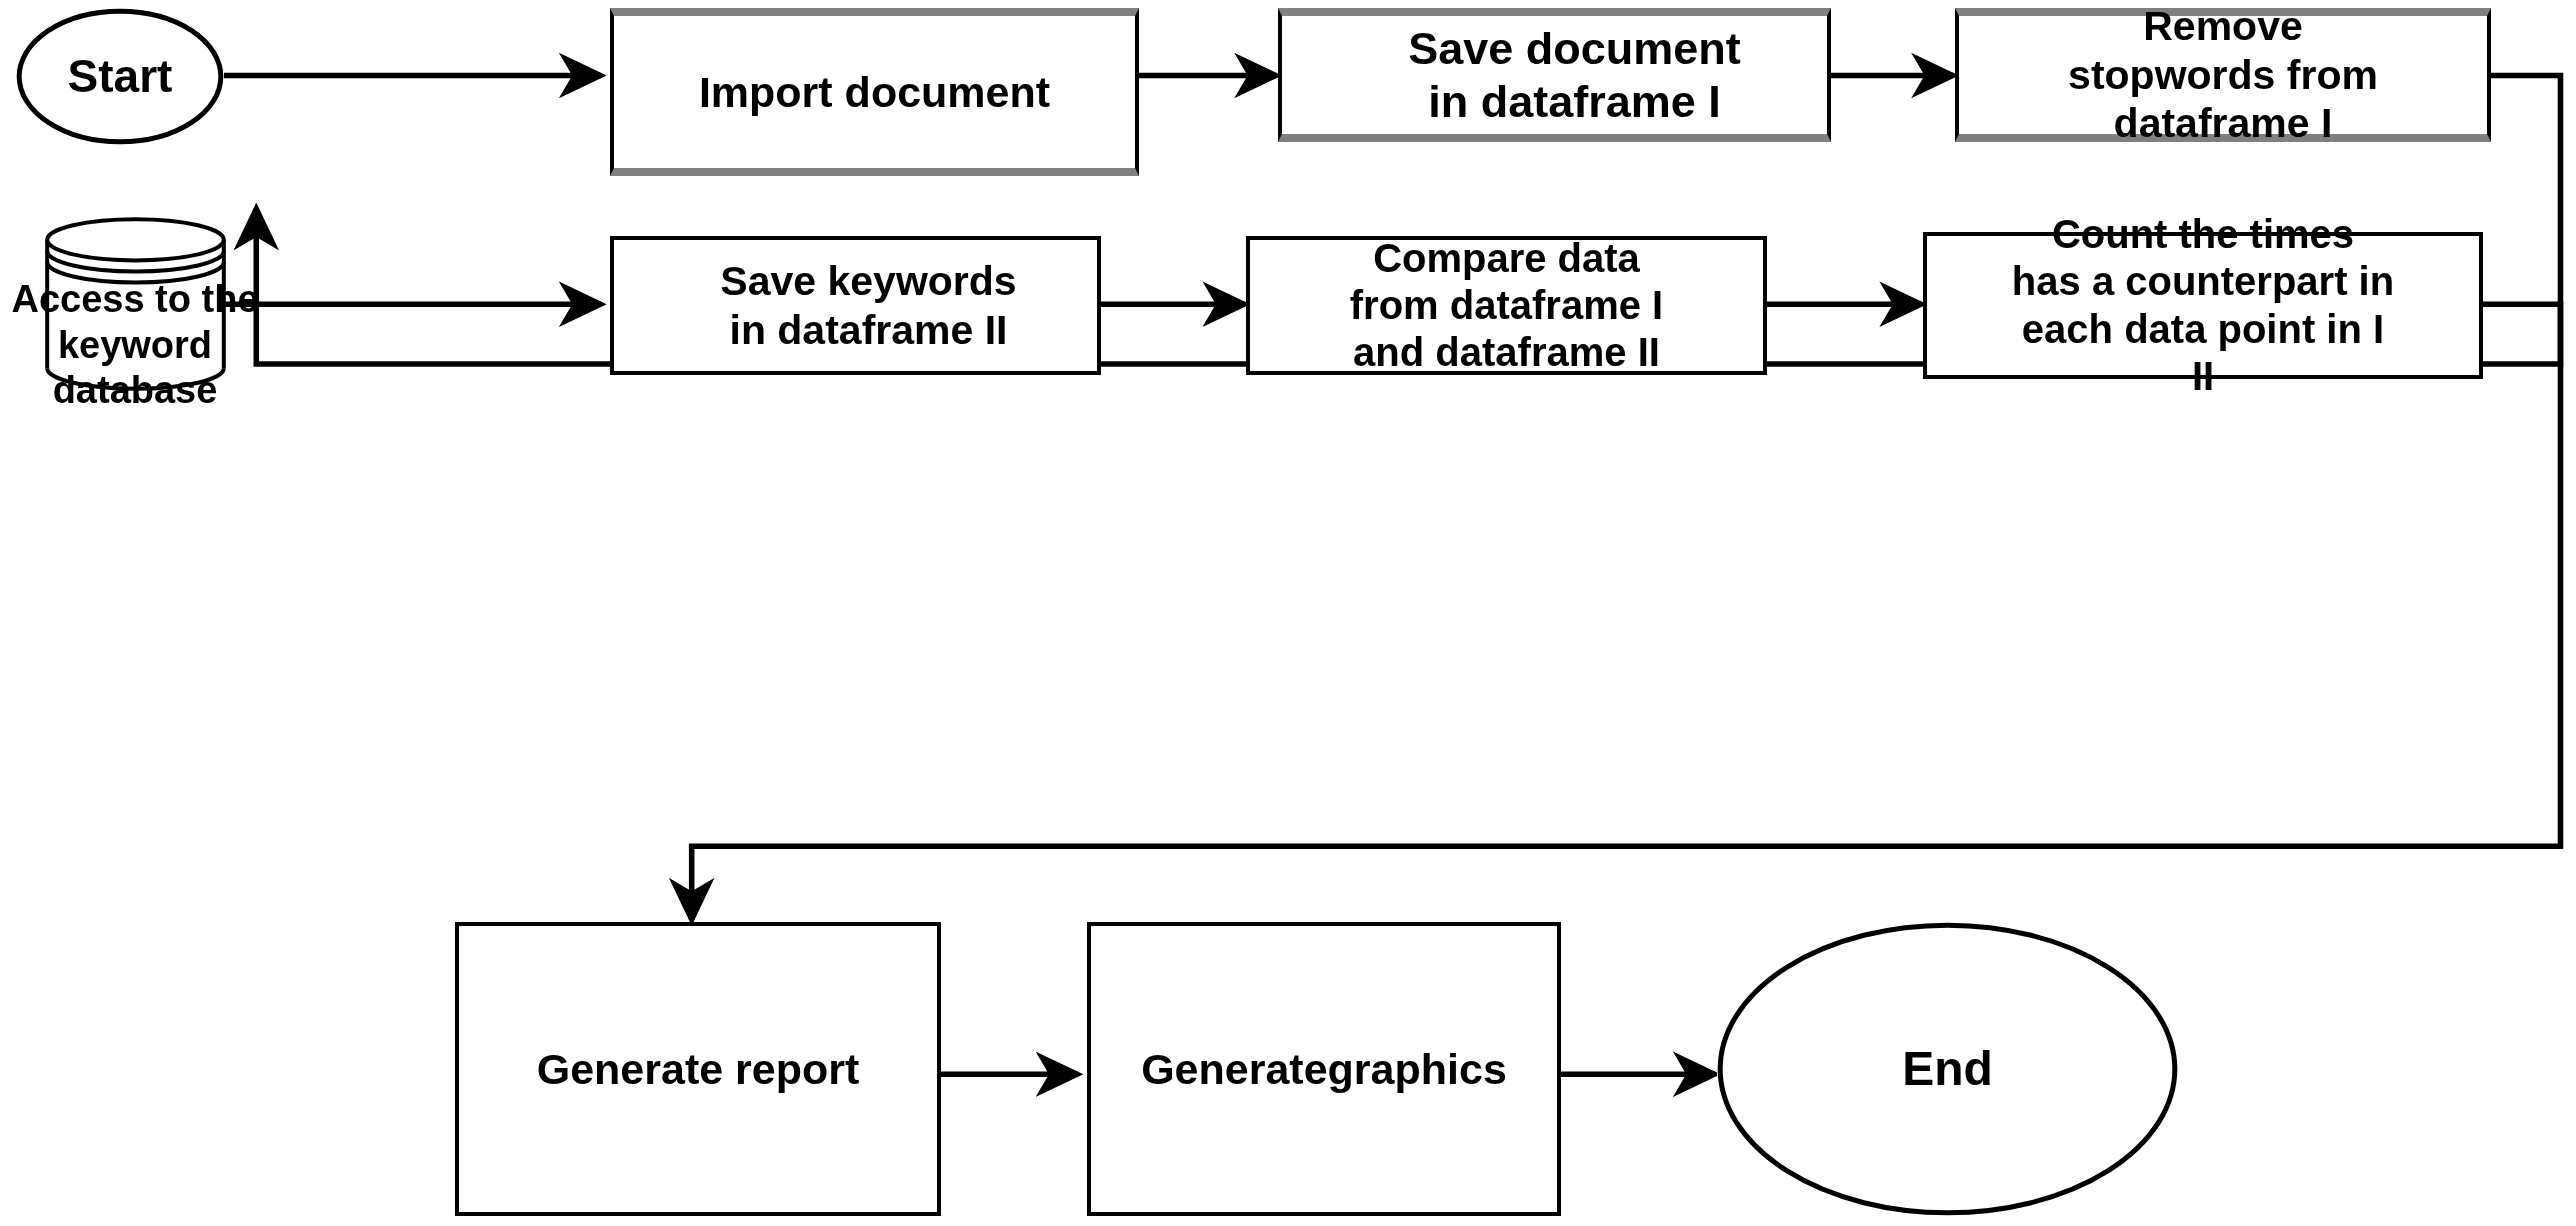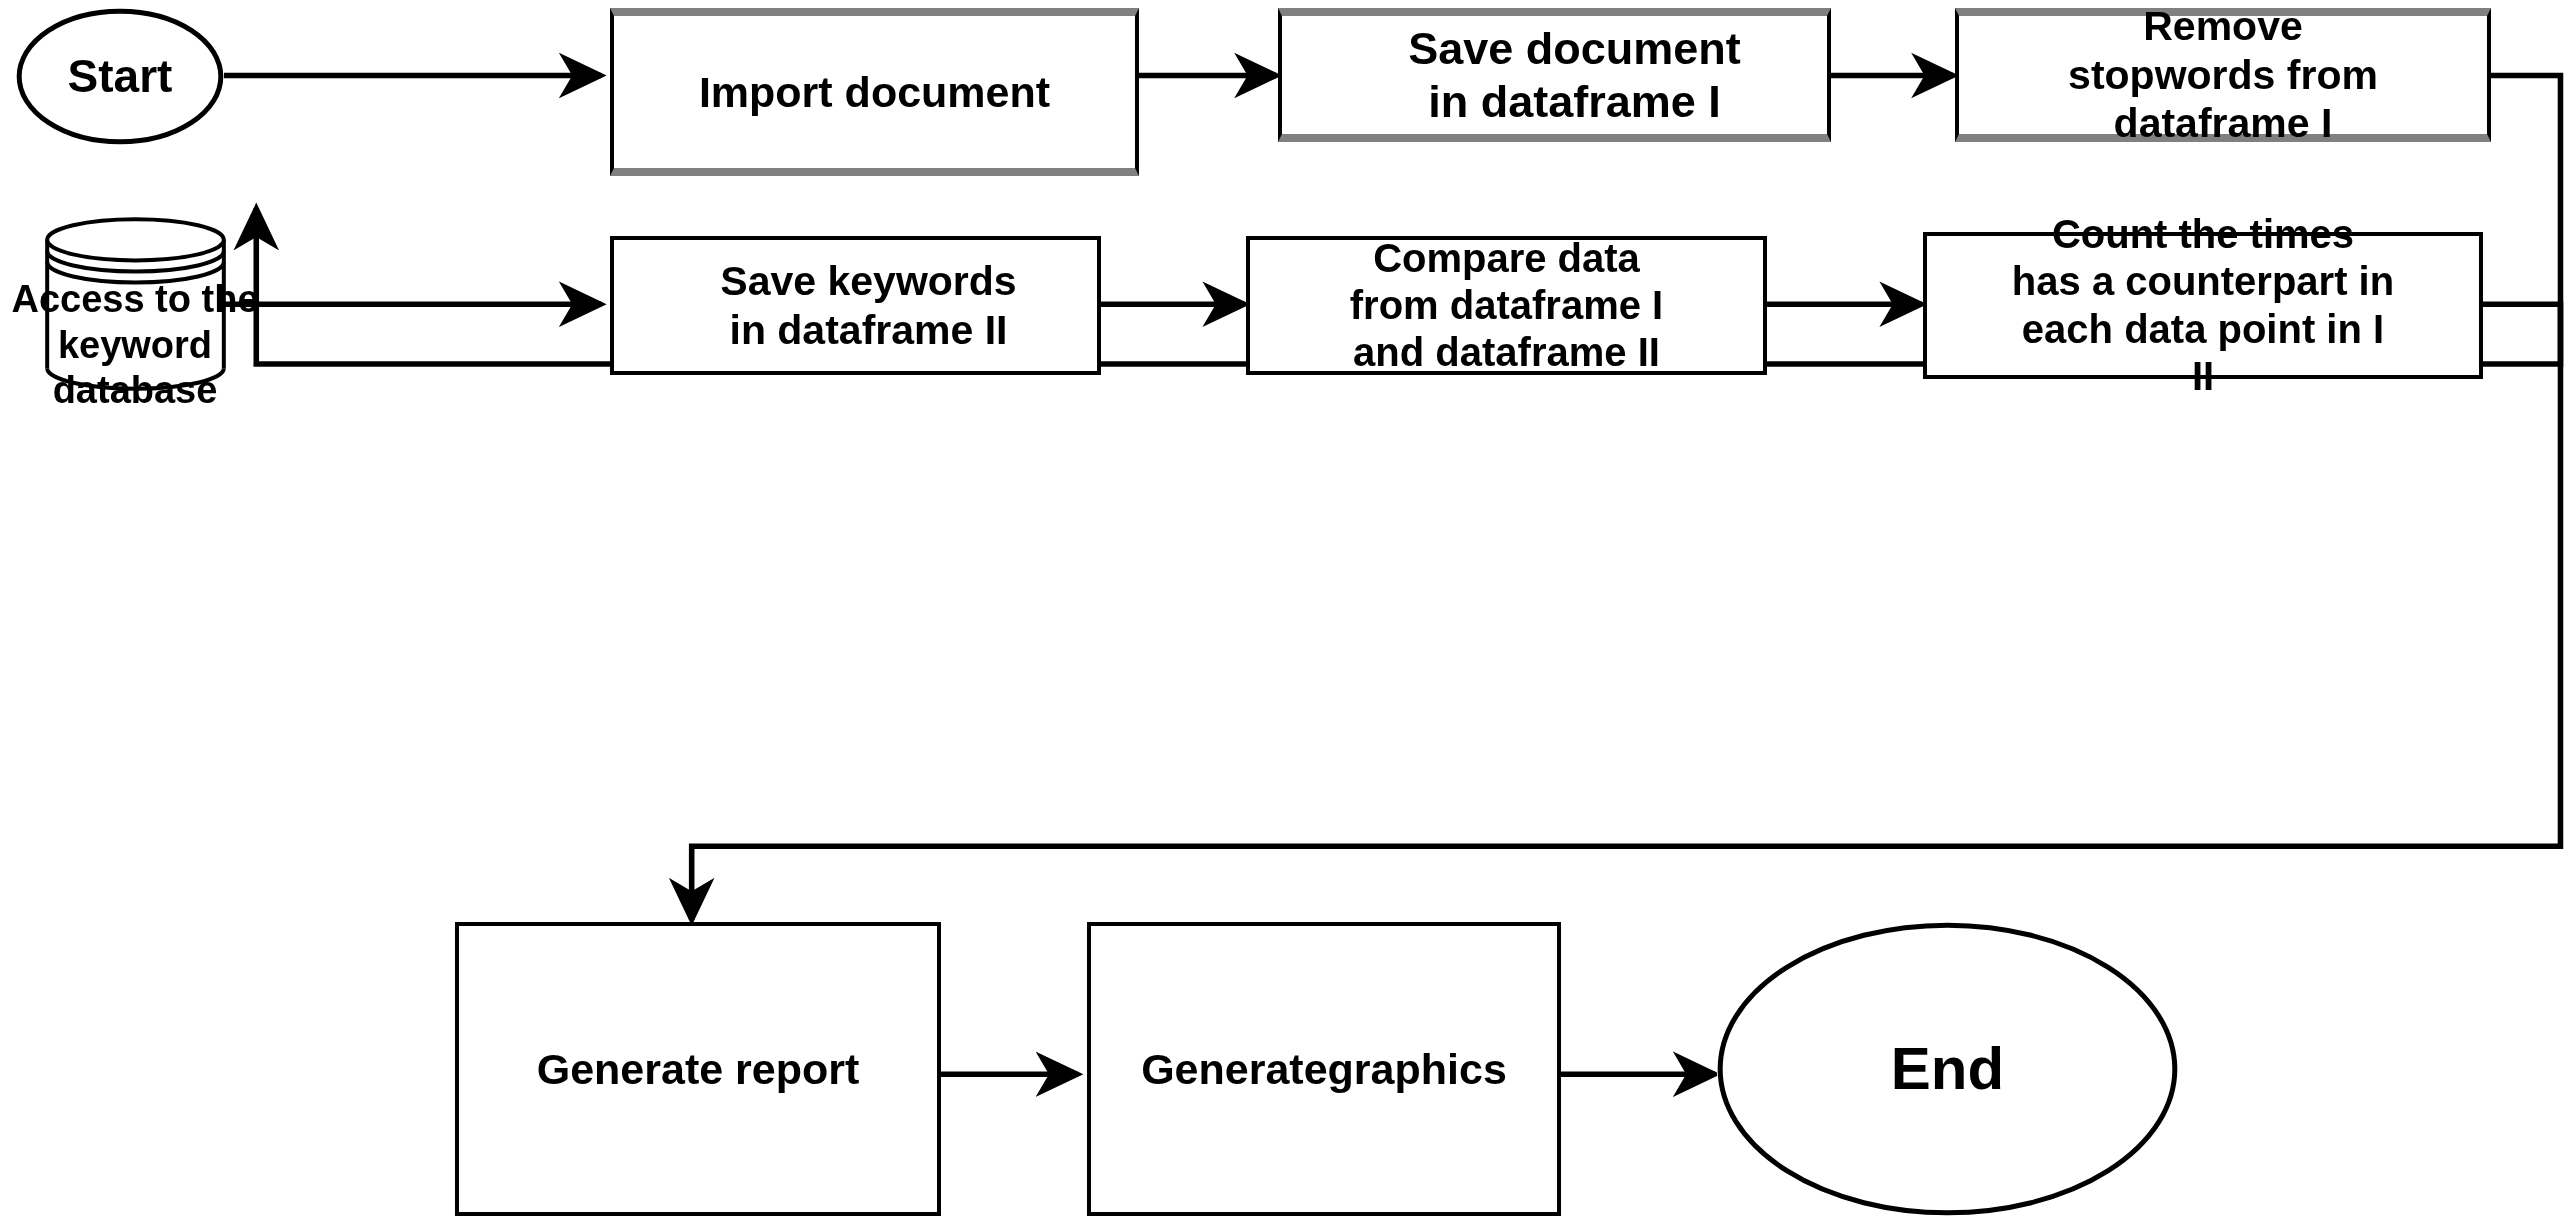--- a/index.html
+++ b/index.html
@@ -111,21 +111,21 @@
 
   <div class="node proc" style="left:455px;top:922px;width:486px;height:294px;font-size:43px;">
     <span>Generate report</span>
   </div>
 
   <div class="node proc" style="left:1087px;top:922px;width:474px;height:294px;font-size:43px;flex-direction:row;">
     <span>Generate</span>
     <span>graphics</span>
   </div>
 
-  <div class="node terminator" style="left:1717px;top:922px;width:461px;height:294px;font-size:60px;">
+  <div class="node terminator" style="left:1717px;top:922px;width:461px;height:294px;font-size:48px;">
     <svg class="term-ellipse" viewBox="0 0 580 370" preserveAspectRatio="none">
       <ellipse cx="290" cy="185" rx="286" ry="181" fill="#ffffff" stroke="#000000" stroke-width="5" vector-effect="non-scaling-stroke"></ellipse>
     </svg>
     <span class="term-label">End</span>
   </div>
 
 </div>
 
 
 </body></html>

